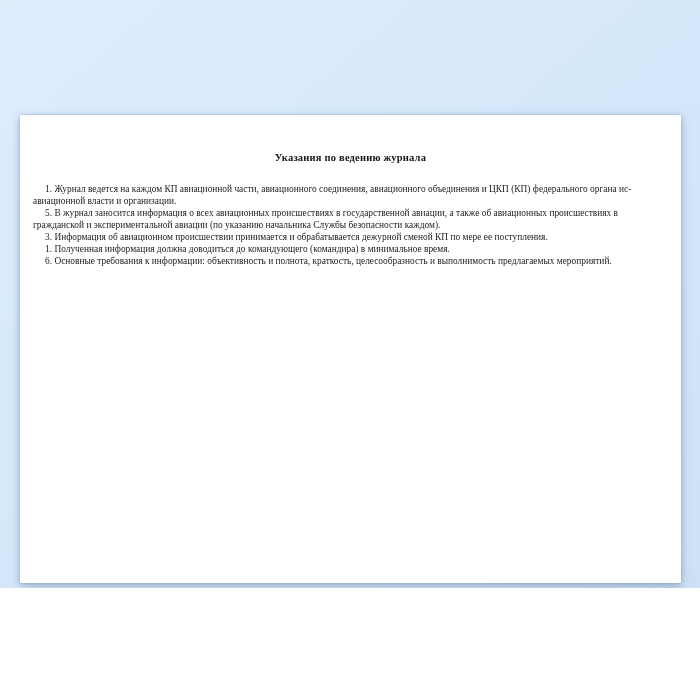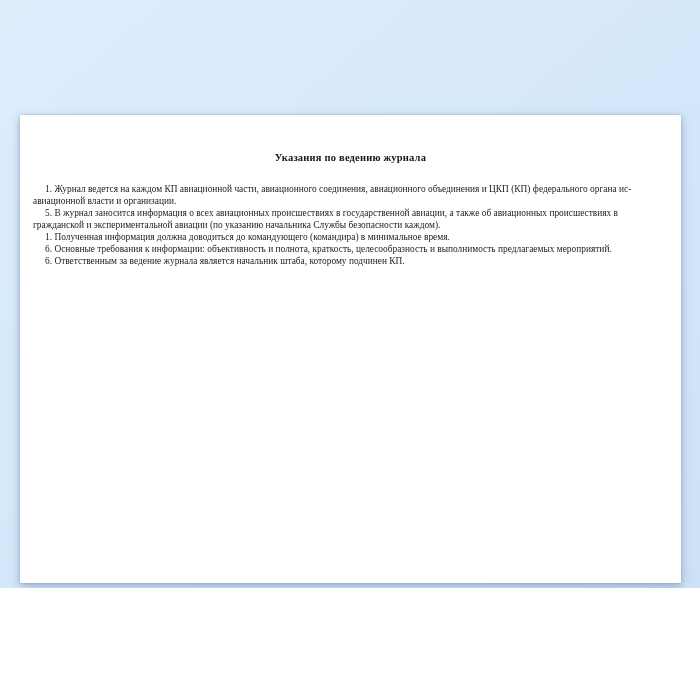--- a/index.html
+++ b/index.html
@@ -62,23 +62,23 @@
     <div class="doc-body">
       <p class="para">
         <span class="line first">1. Журнал ведется на каждом КП авиационной части, авиационного соединения, авиационного объединения и ЦКП (КП) федерального органа ис-</span>
         <span class="line">авиационной власти и организации.</span>
       </p>
       <p class="para">
         <span class="line first">5. В журнал заносится информация о всех авиационных происшествиях в государственной авиации, а также об авиационных происшествиях в</span>
         <span class="line">гражданской и экспериментальной авиации (по указанию начальника Службы безопасности каждом).</span>
       </p>
       <p class="para">
+        <span class="line first">3. Информация об авиационном происшествии принимается и обрабатывается дежурной сменой КП по мере ее поступления.</span>
+      </p>
+      <p class="para">
         <span class="line first">1. Полученная информация должна доводиться до командующего (командира) в минимальное время.</span>
       </p>
       <p class="para">
         <span class="line first">6. Основные требования к информации: объективность и полнота, краткость, целесообразность и выполнимость предлагаемых мероприятий.</span>
-      </p>
-      <p class="para">
-        <span class="line first">6. Ответственным за ведение журнала является начальник штаба, которому подчинен КП.</span>
       </p>
     </div>
   </div>
 </div>
 
 </body></html>

